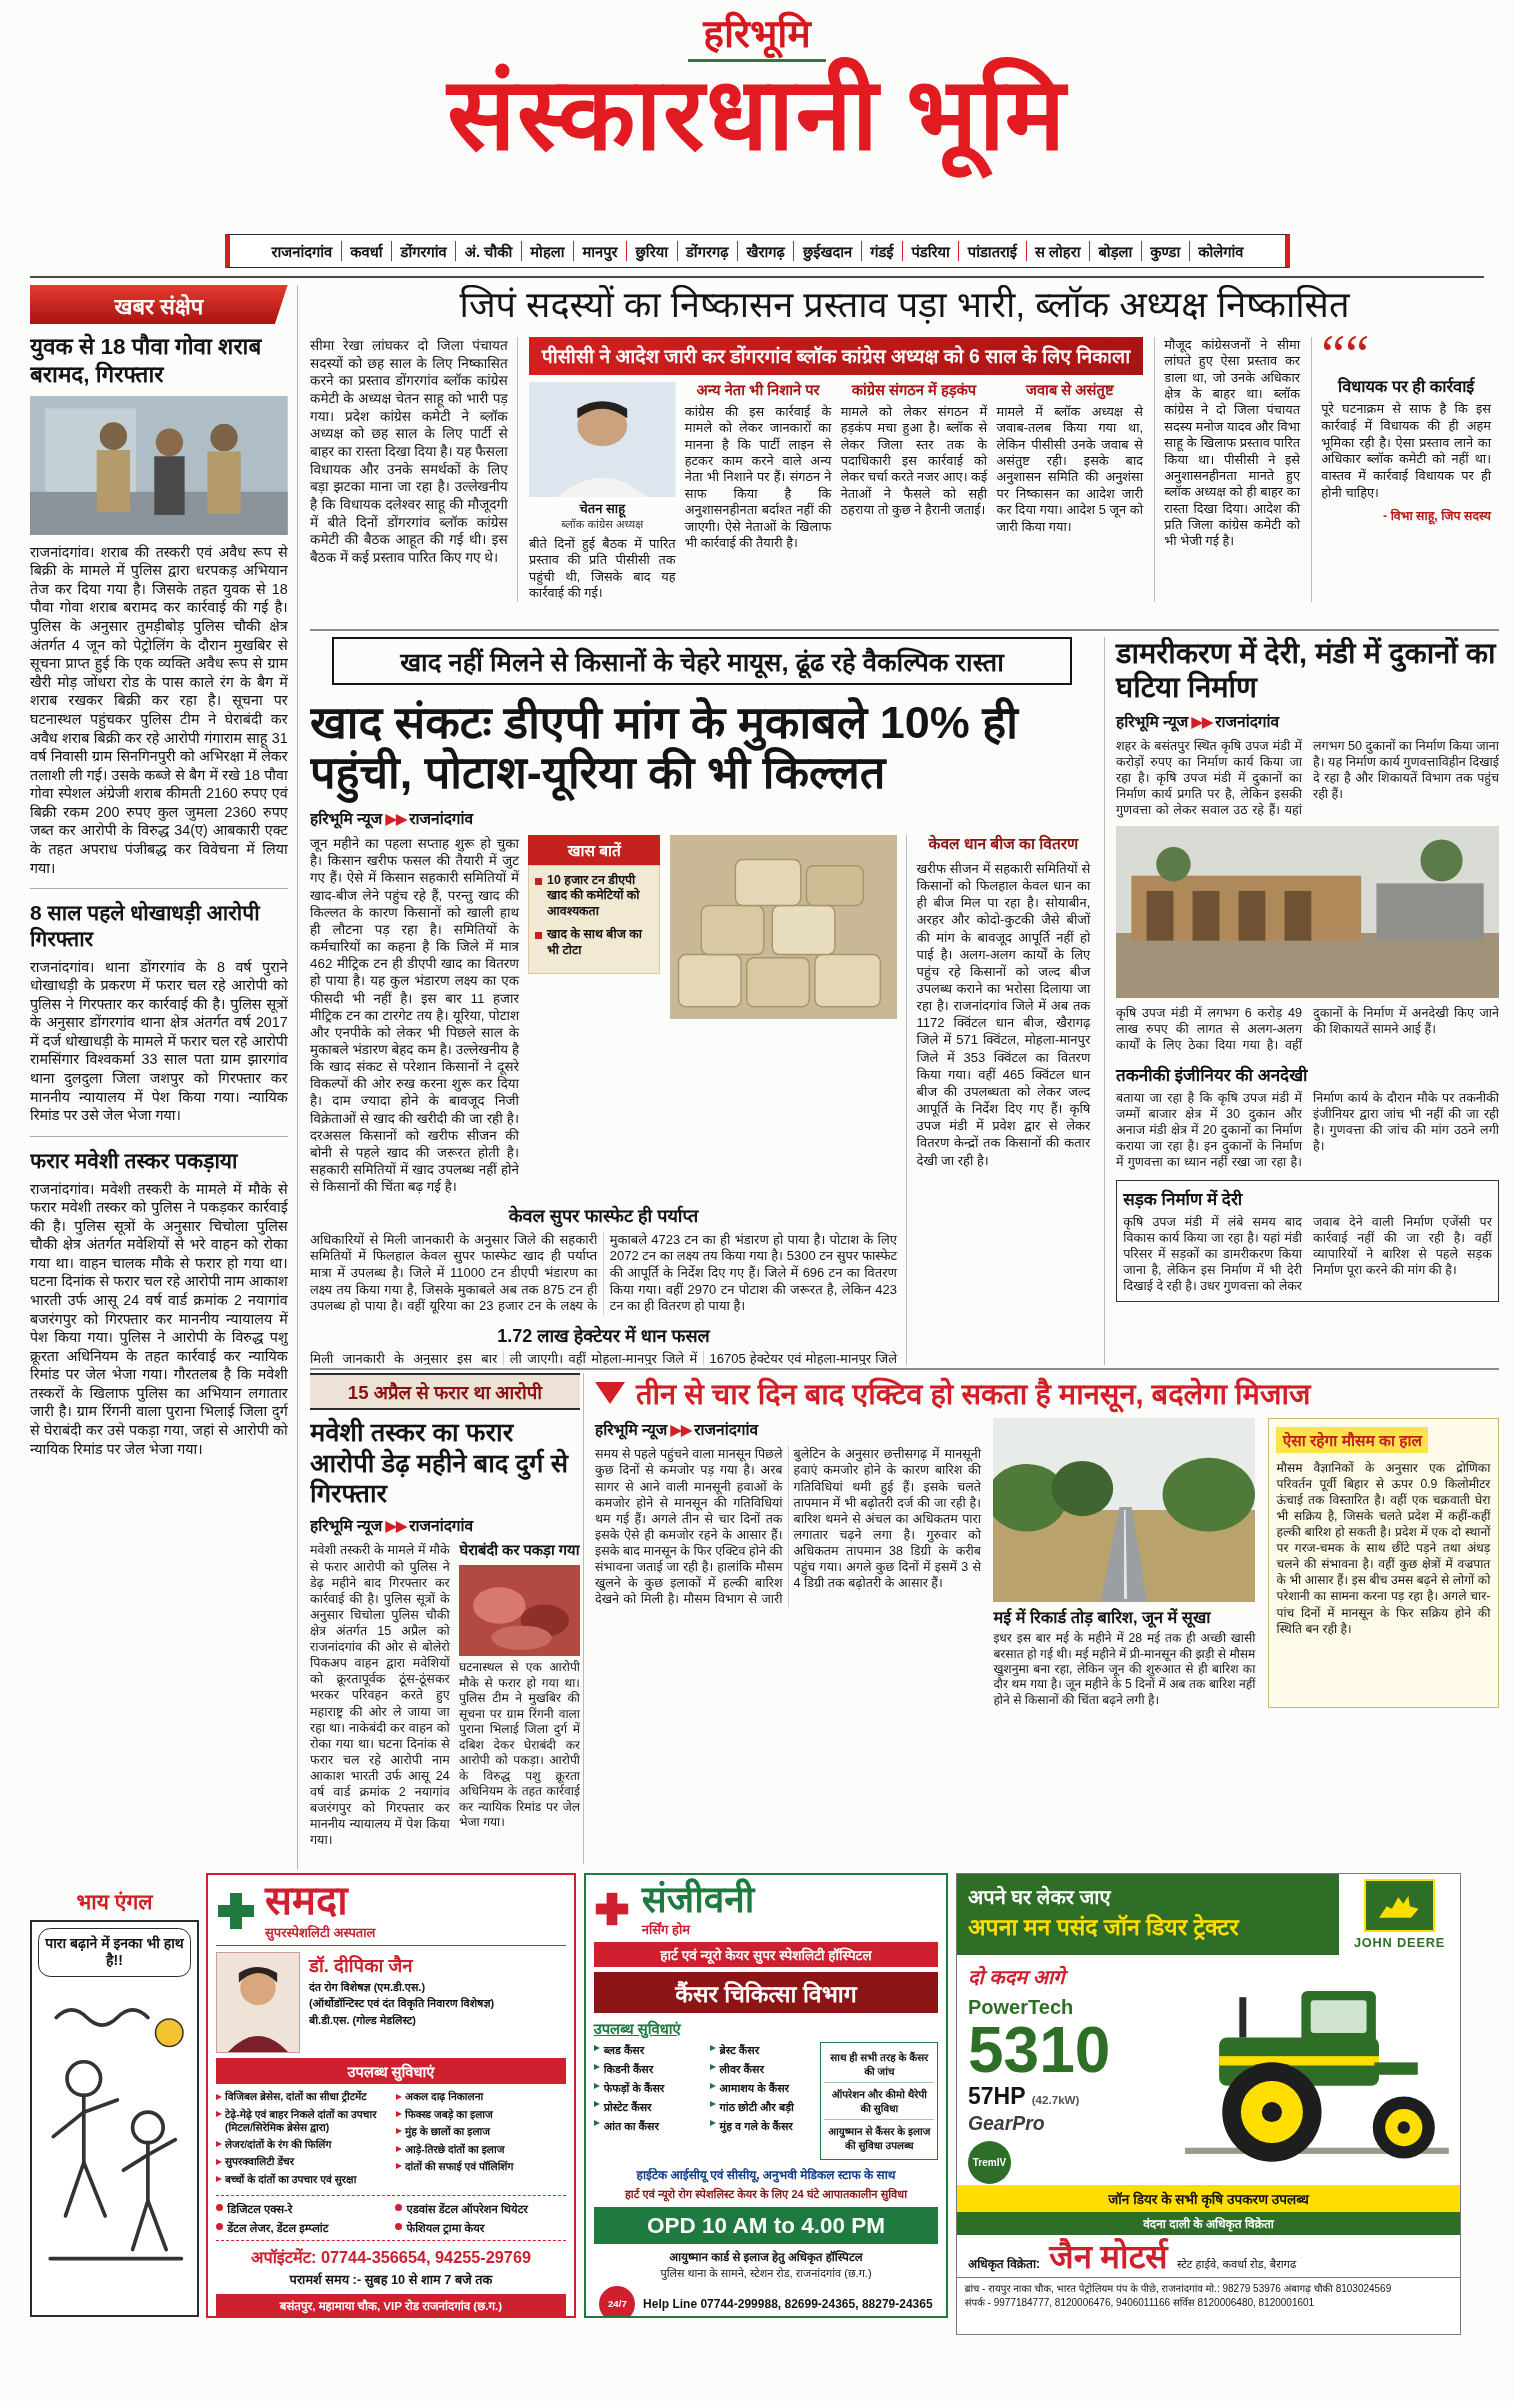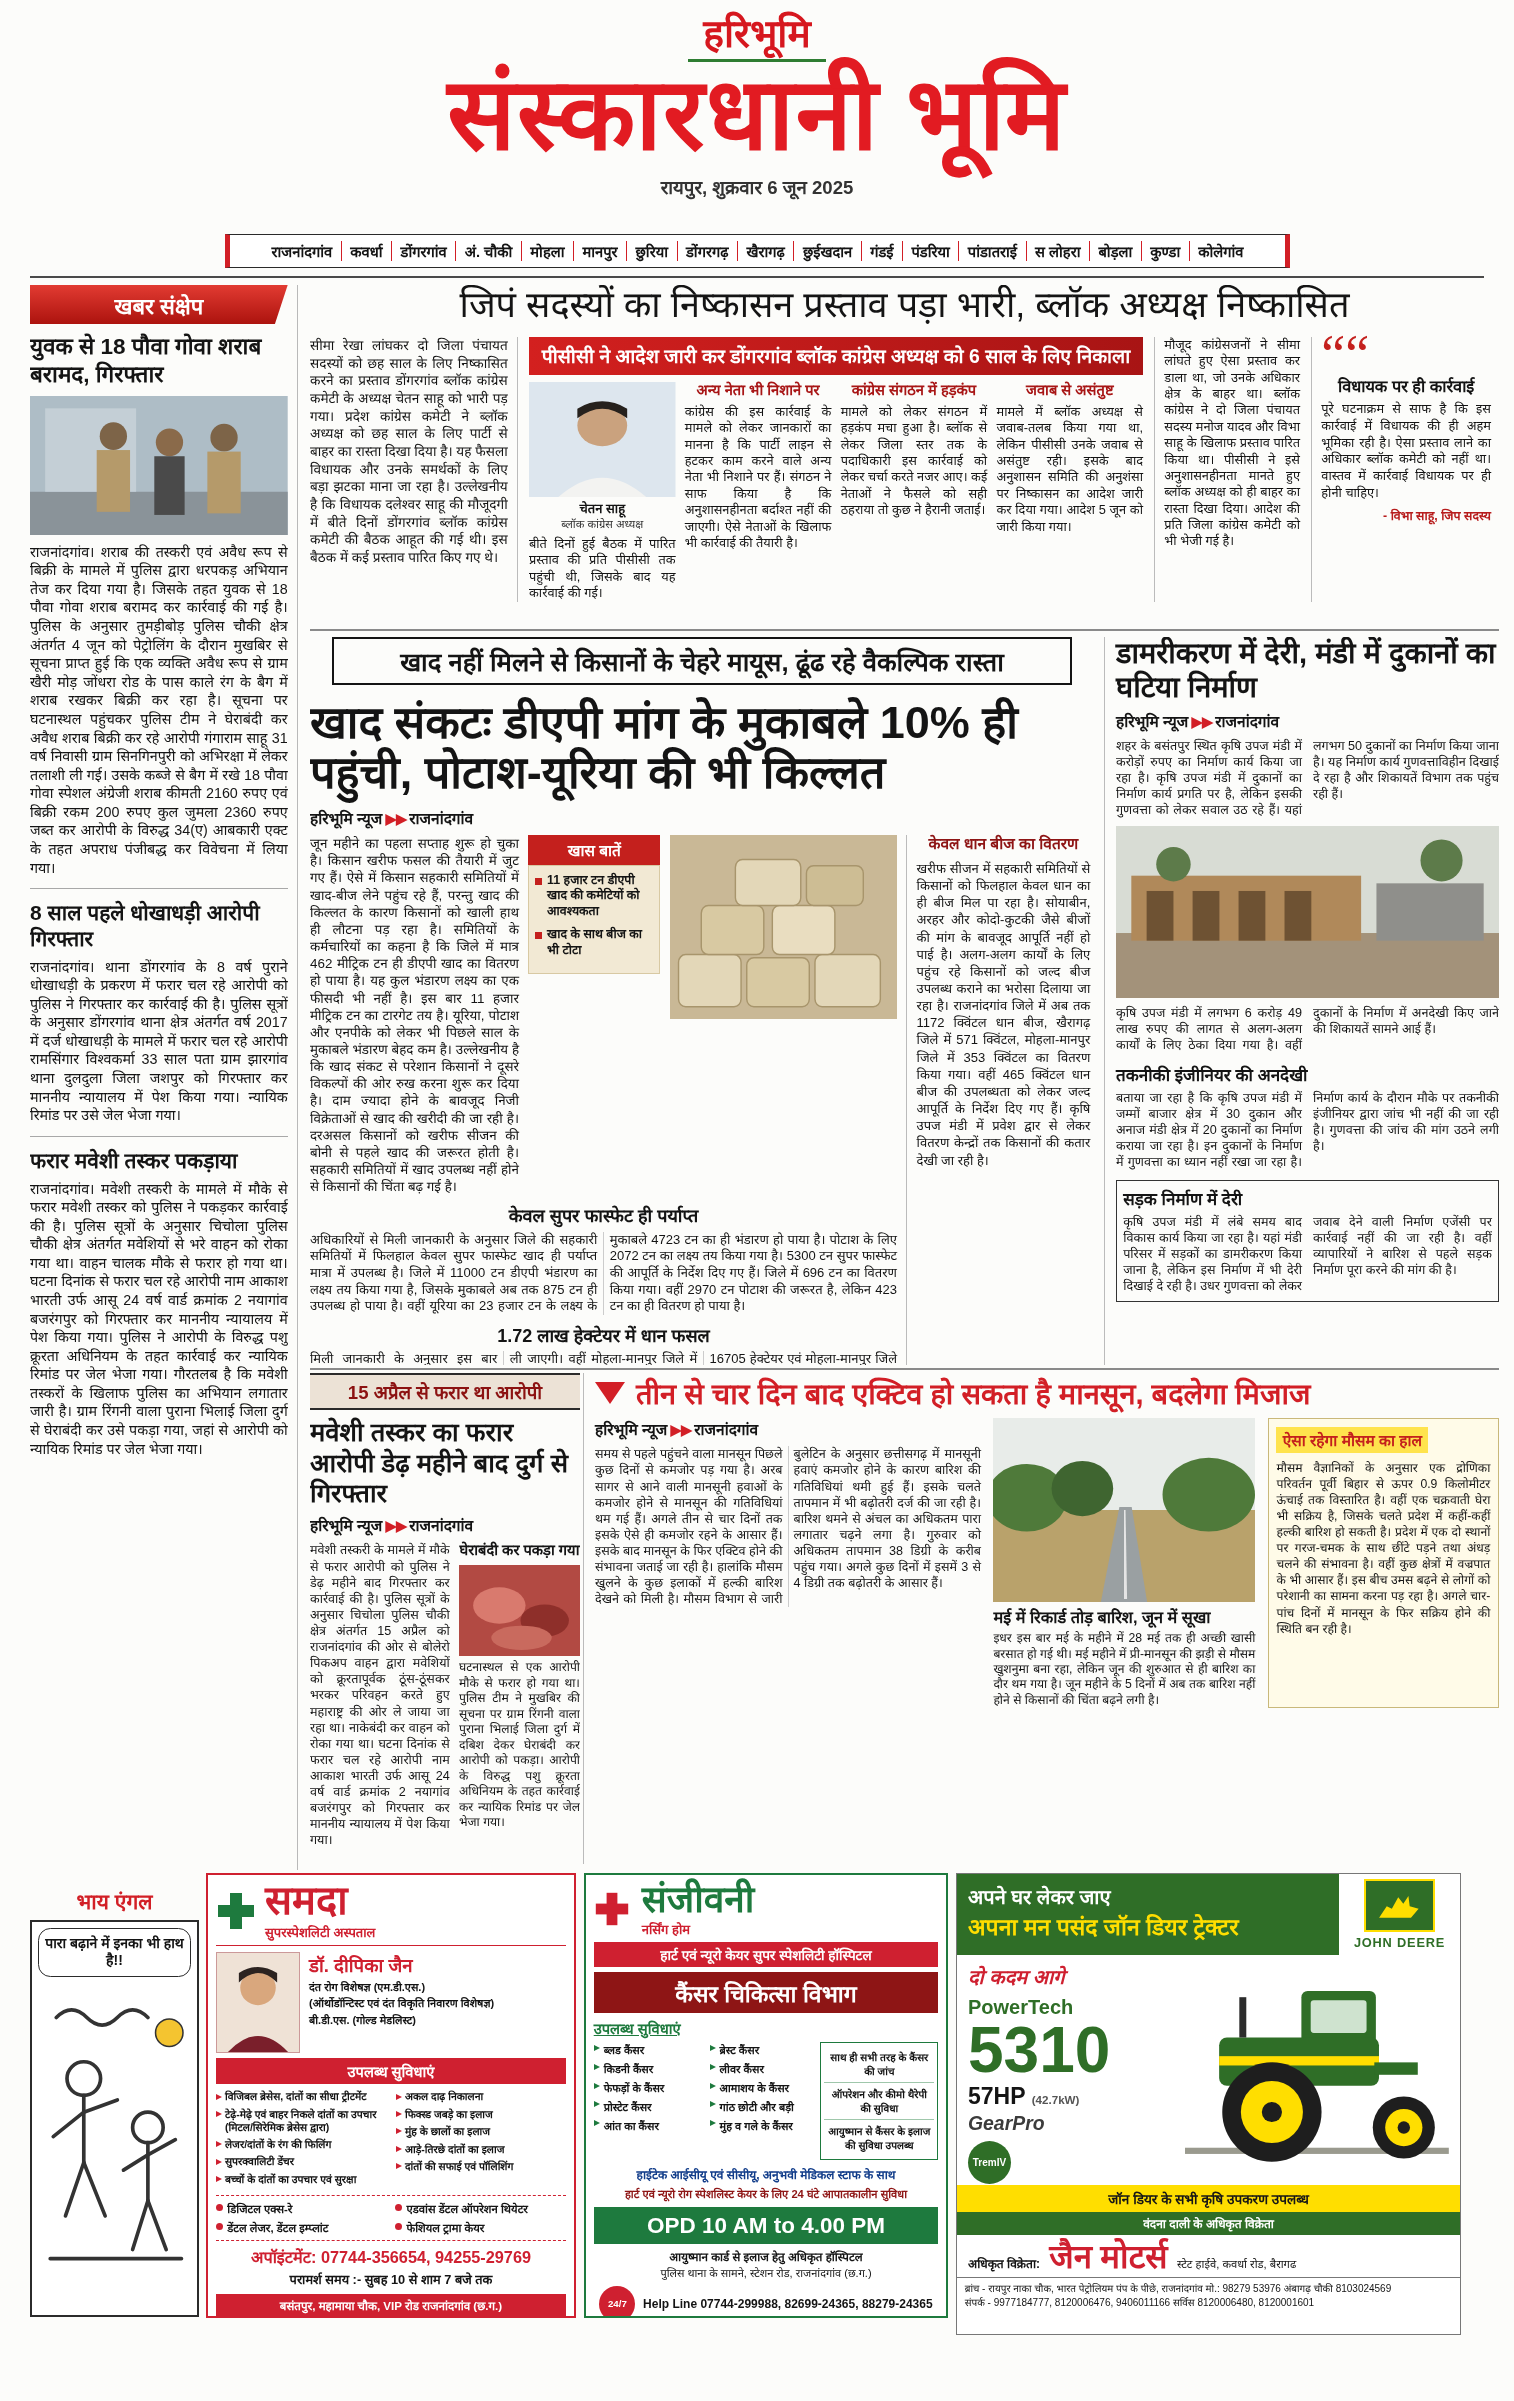--- a/index.html
+++ b/index.html
@@ -195,21 +195,20 @@
   .jd-bottom{border-top:1.5px solid #777;padding:4.6px 7.7px;font-size:10px;line-height:1.35}
 </style>
 </head>
 <body>
 
 <div class="page">
 
   <header class="masthead abs">
     <div class="logo">हरिभूमि</div>
     <h1 class="np-title">संस्कारधानी भूमि</h1>
-    <div class="dateline">रायपुर, शुक्रवार 6 जून 2025</div>
   </header>
 
   <nav class="navbar abs">
       <span class="nav-item">राजनांदगांव</span>
       <span class="nav-item">कवर्धा</span>
       <span class="nav-item">डोंगरगांव</span>
       <span class="nav-item">अं. चौकी</span>
       <span class="nav-item">मोहला</span>
       <span class="nav-item">मानपुर</span>
       <span class="nav-item">छुरिया</span>
@@ -304,21 +303,21 @@
     <div class="byline">
       <span>हरिभूमि न्यूज</span><span class="arrows">▶▶</span><span>राजनांदगांव</span>
     </div>
     <div class="fert-main">
       <div class="fert-left">
         <div class="fert-row">
           <div class="fert-t1">जून महीने का पहला सप्ताह शुरू हो चुका है। किसान खरीफ फसल की तैयारी में जुट गए हैं। ऐसे में किसान सहकारी समितियों में खाद-बीज लेने पहुंच रहे हैं, परन्तु खाद की किल्लत के कारण किसानों को खाली हाथ ही लौटना पड़ रहा है। समितियों के कर्मचारियों का कहना है कि जिले में मात्र 462 मीट्रिक टन ही डीएपी खाद का वितरण हो पाया है। यह कुल भंडारण लक्ष्य का एक फीसदी भी नहीं है। इस बार 11 हजार मीट्रिक टन का टारगेट तय है। यूरिया, पोटाश और एनपीके को लेकर भी पिछले साल के मुकाबले भंडारण बेहद कम है। उल्लेखनीय है कि खाद संकट से परेशान किसानों ने दूसरे विकल्पों की ओर रुख करना शुरू कर दिया है। दाम ज्यादा होने के बावजूद निजी विक्रेताओं से खाद की खरीदी की जा रही है। दरअसल किसानों को खरीफ सीजन की बोनी से पहले खाद की जरूरत होती है। सहकारी समितियों में खाद उपलब्ध नहीं होने से किसानों की चिंता बढ़ गई है।</div>
           <div class="khas">
             <div class="khas-head">खास बातें</div>
             <div class="khas-body">
-                <div class="khas-item">11 हजार टन डीएपी खाद की कमेटियों को आवश्यकता</div>
+                <div class="khas-item">10 हजार टन डीएपी खाद की कमेटियों को आवश्यकता</div>
                 <div class="khas-item">खाद के साथ बीज का भी टोटा</div>
               </div>
           </div>
           <div class="sacks">
             <svg viewBox="0 0 160 120" width="100%" height="100%" preserveAspectRatio="none" aria-hidden="true">
               <rect width="160" height="120" fill="#c9b896"></rect>
               <rect x="6" y="78" width="44" height="34" rx="5" fill="#e3d7b8" stroke="#a8956c"></rect>
               <rect x="54" y="80" width="44" height="32" rx="5" fill="#d8c9a2" stroke="#a8956c"></rect>
               <rect x="102" y="78" width="46" height="34" rx="5" fill="#e3d7b8" stroke="#a8956c"></rect>
               <rect x="22" y="46" width="44" height="32" rx="5" fill="#d8c9a2" stroke="#a8956c"></rect>

